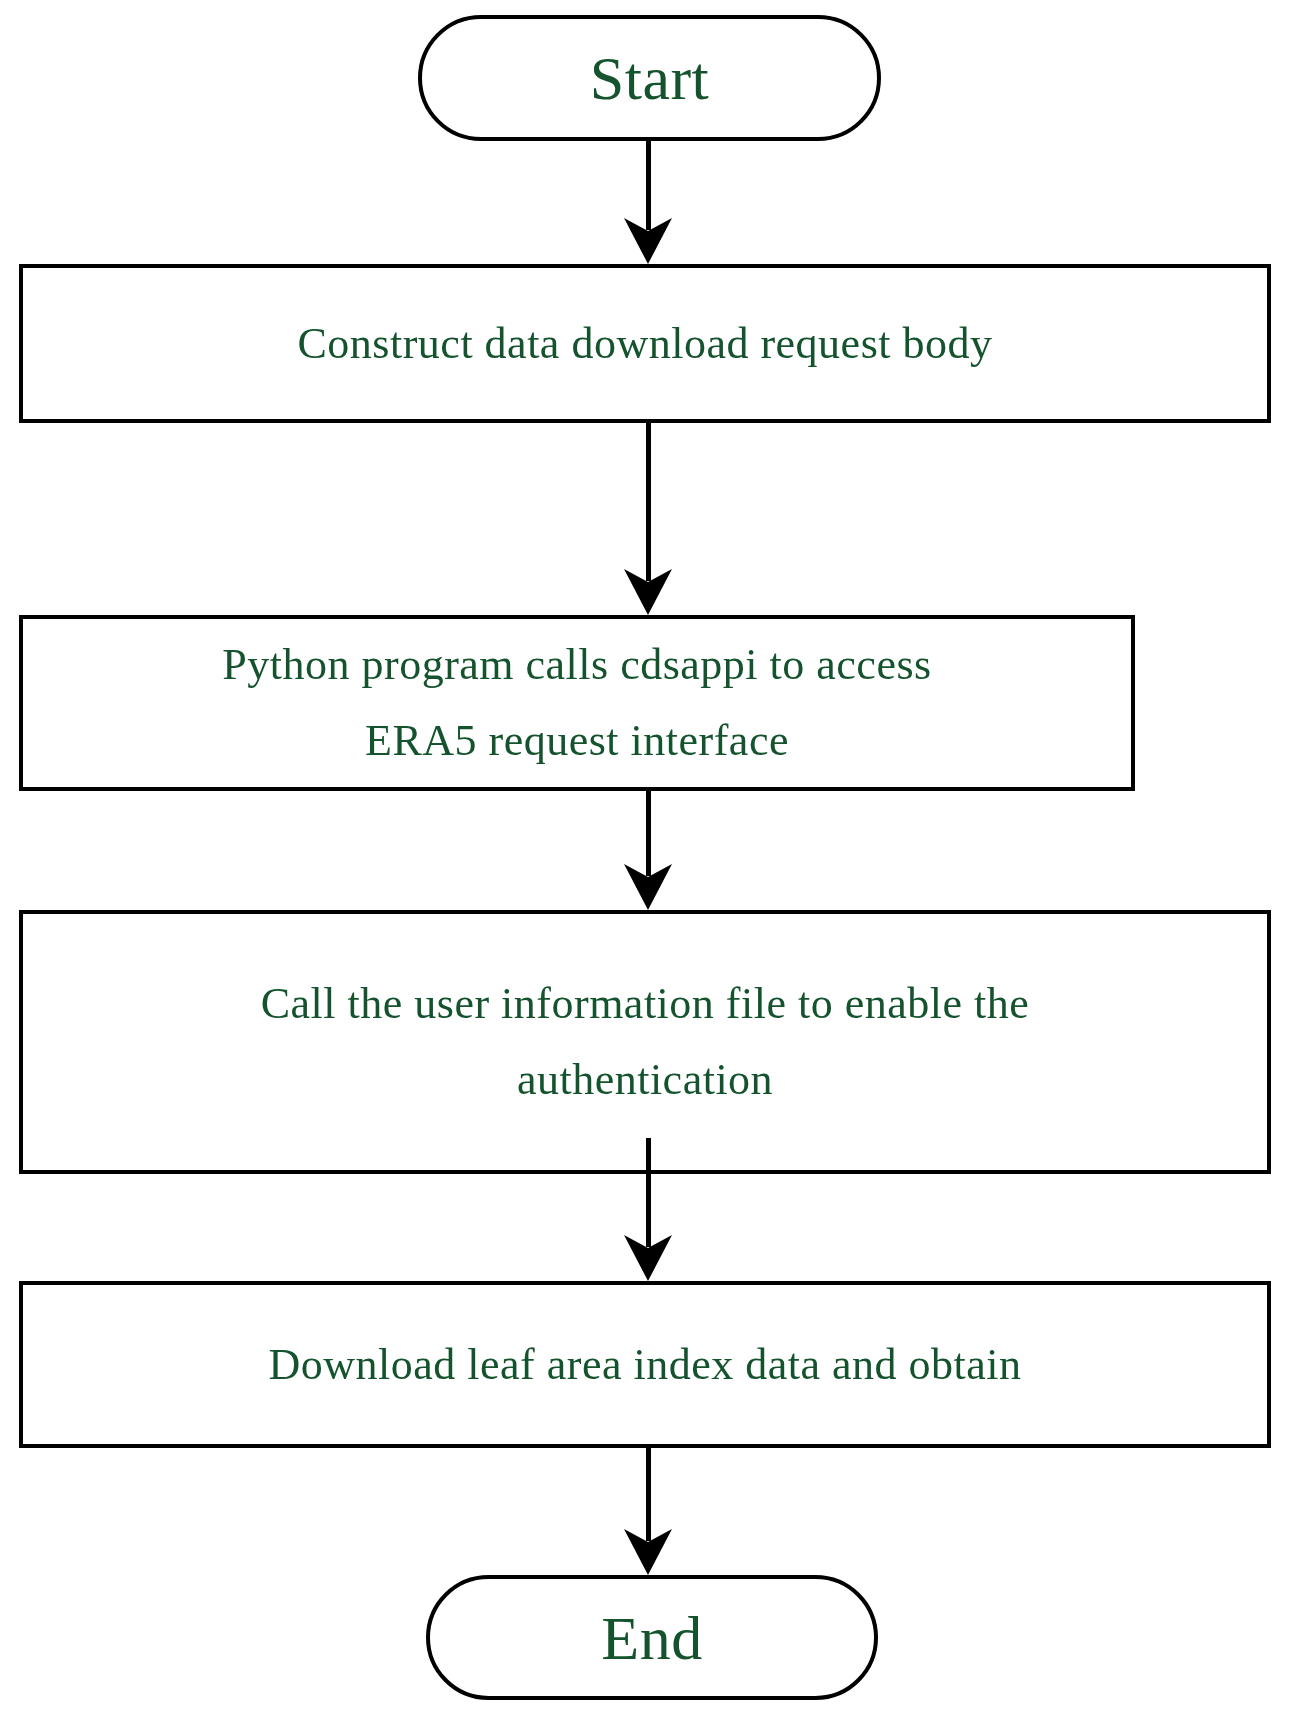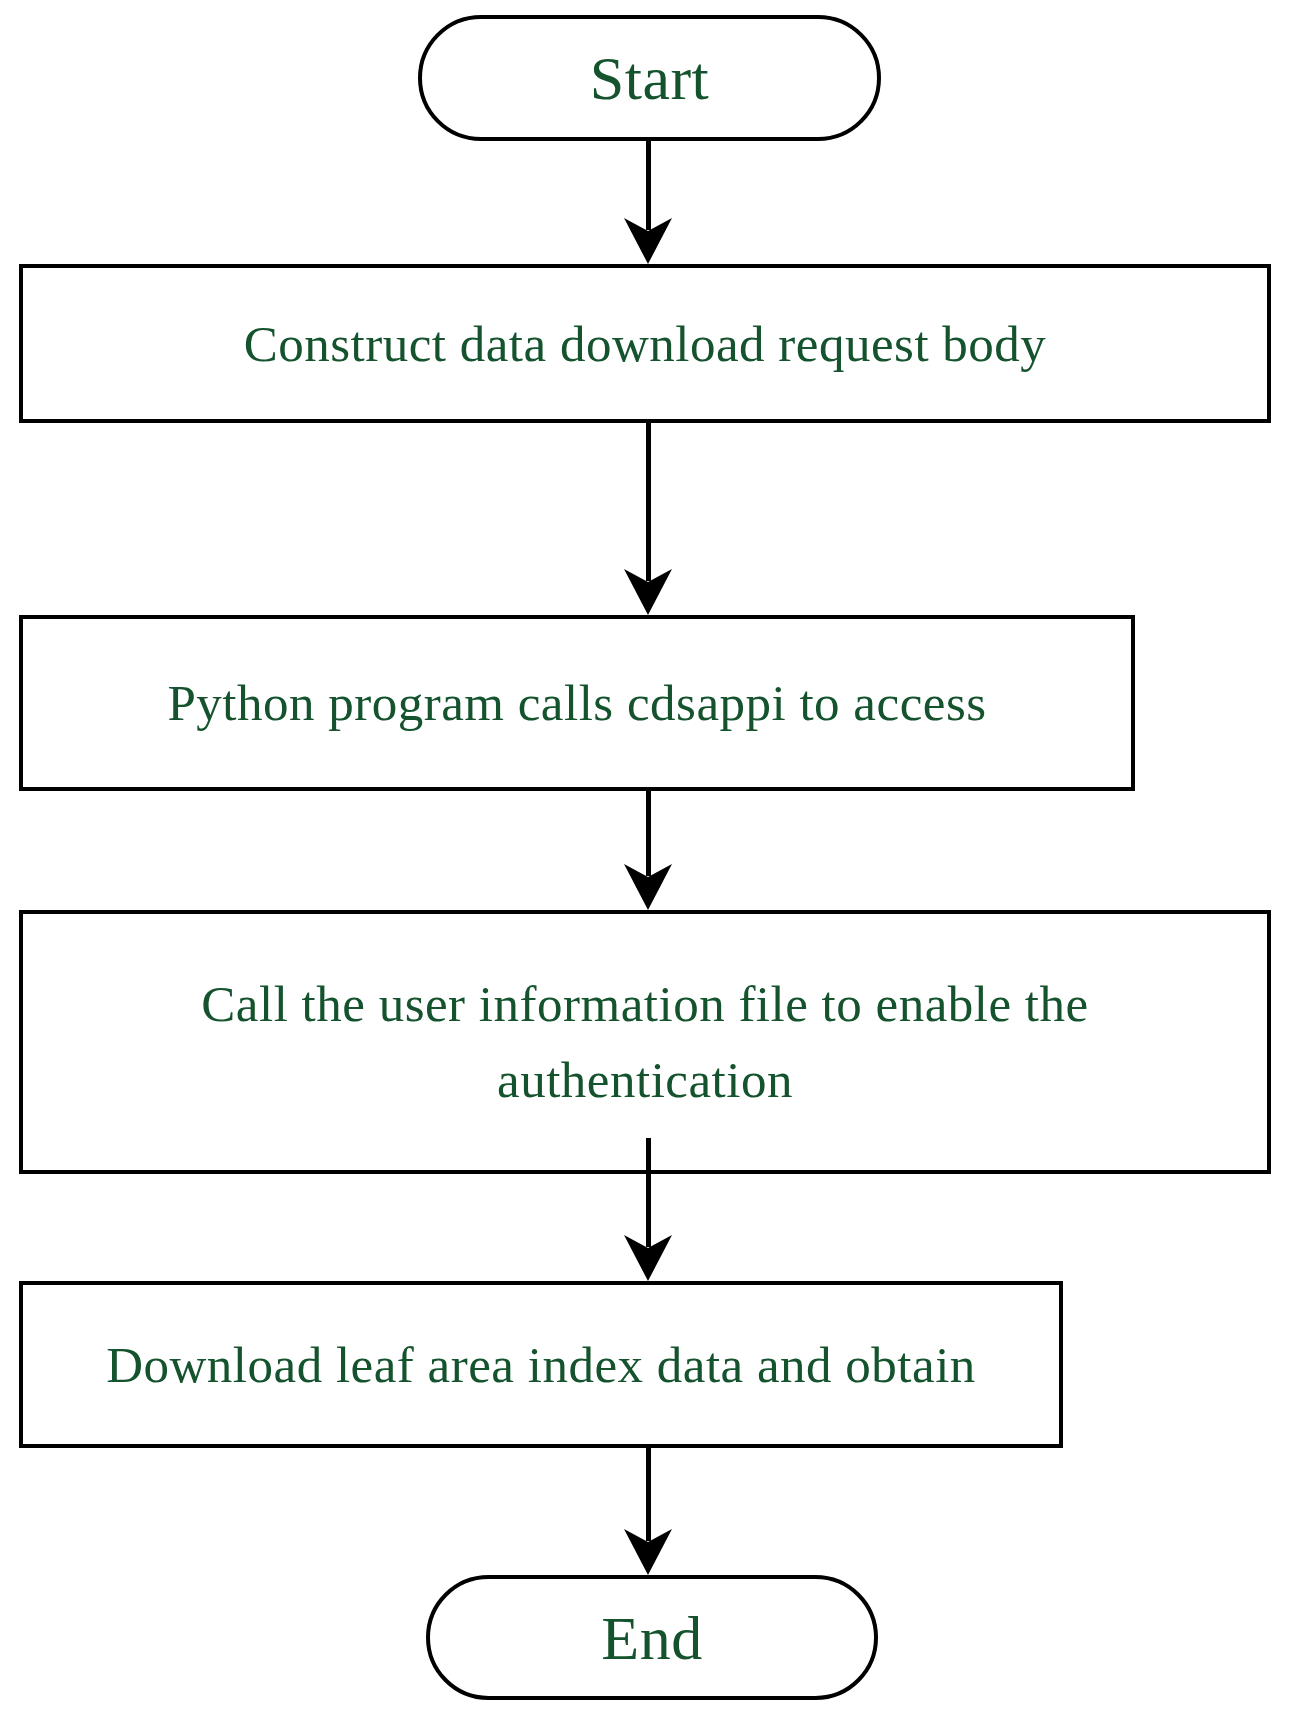--- a/index.html
+++ b/index.html
@@ -25,34 +25,34 @@
     flex-direction: column;
     align-items: center;
     justify-content: center;
     text-align: center;
   }
   .terminator {
     border-radius: 63px;
     font-size: 62px;
   }
   .process {
-    font-size: 51px;
+    font-size: 44px;
   }
   .tline {
     display: block;
     line-height: 76px;
     white-space: nowrap;
     letter-spacing: 0.5px;
   }
   
   #n-start { left: 418px; top: 15px;   width: 463px;  height: 126px; }
   #n-step1 { left: 19px;  top: 264px;  width: 1252px; height: 159px; }
   #n-step2 { left: 19px;  top: 615px;  width: 1116px; height: 176px; }
   #n-step3 { left: 19px;  top: 910px;  width: 1252px; height: 264px; text-align: center; }
-  #n-step4 { left: 19px;  top: 1281px; width: 1044px; height: 167px; }
+  #n-step4 { left: 19px;  top: 1281px; width: 1252px; height: 167px; }
   #n-end   { left: 426px; top: 1575px; width: 452px;  height: 125px; text-align: center; }
   
   .arrow {
     position: absolute;
     width: 48px;
     left: 624px;
   }
   .arrow .stem {
     position: absolute;
     left: 21.5px;
@@ -99,20 +99,21 @@
 
   <div class="arrow" id="a2">
     <div class="stem"></div>
     <svg width="48" height="46" viewBox="0 0 48 46">
       <path d="M0,0 L24,13 L48,0 L24,46 Z" fill="#000000"></path>
     </svg>
   </div>
 
   <div class="node process" id="n-step2">
     <span class="tline">Python program calls cdsappi to access</span>
+    <span class="tline">ERA5 request interface</span>
   </div>
 
   <div class="arrow" id="a3">
     <div class="stem"></div>
     <svg width="48" height="46" viewBox="0 0 48 46">
       <path d="M0,0 L24,13 L48,0 L24,46 Z" fill="#000000"></path>
     </svg>
   </div>
 
   <div class="node process" id="n-step3">

